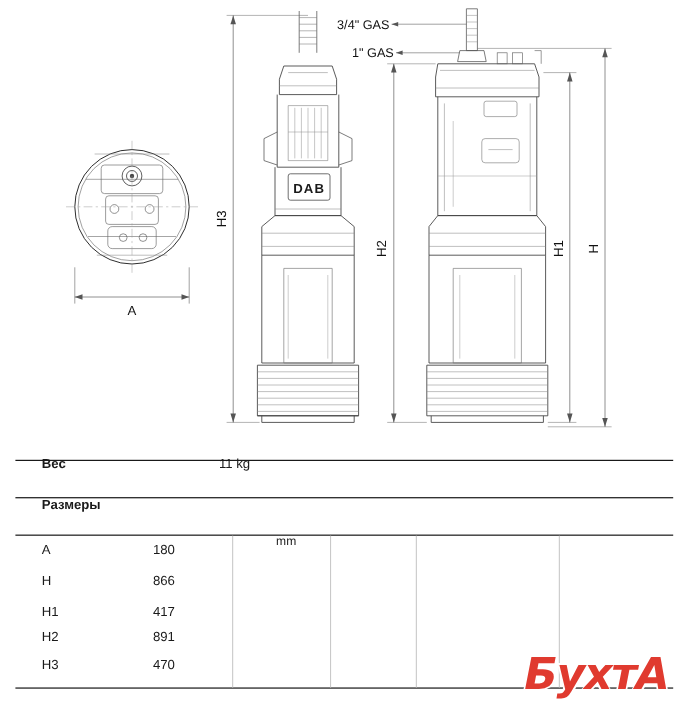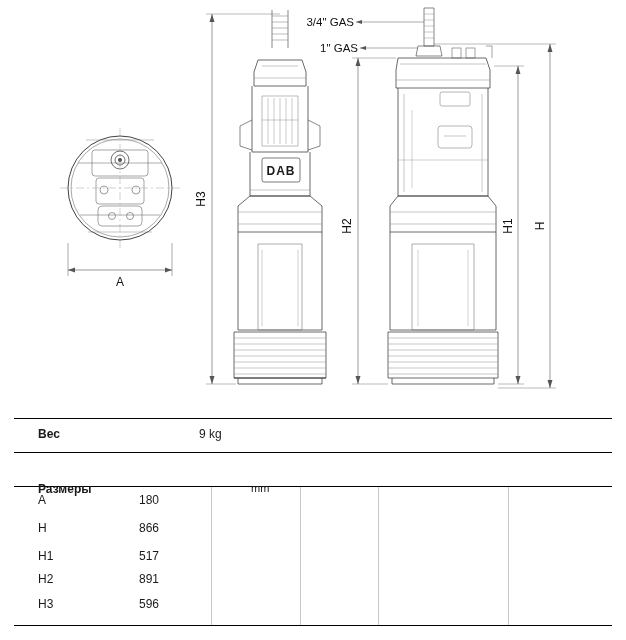--- a/index.html
+++ b/index.html
@@ -77,20 +77,21 @@
   .cell-value {
     position: absolute;
     left: 185px;
     font-size: 12px;
   }
   .cell-value.dim { left: 125px; }
   .cell-unit {
     position: absolute;
     left: 237px;
     font-size: 11px;
+    margin-top: 34px;
   }
 
   
   .vsep {
     position: absolute;
     top: 487px;
     width: 1px;
     height: 138px;
     background: #c9c9c9;
   }
@@ -279,45 +280,46 @@
   <div class="rule-top"></div>
   <div class="rule-mid"></div>
   <div class="rule-bot"></div>
   <div class="rule-end"></div>
 
   <div class="vsep" style="left:211px;"></div>
   <div class="vsep" style="left:300px;"></div>
   <div class="vsep" style="left:378px;"></div>
   <div class="vsep" style="left:508px;"></div>
 
-  <div class="row" style="top:427px;">
+  <div class="row" style="top:414px;">
     <span class="cell-label bold">Вес</span>
-    <span class="cell-value">9 kg</span>
-  </div>
-
-  <div class="row" style="top:482px;">
+    <span class="cell-value">11 kg</span>
+  </div>
+
+  <div class="row" style="top:452px;">
     <span class="cell-label bold">Размеры</span>
     <span class="cell-unit">mm</span>
   </div>
 
   <div class="row" style="top:493px;">
     <span class="cell-label">A</span>
     <span class="cell-value dim">180</span>
   </div>
   <div class="row" style="top:521px;">
     <span class="cell-label">H</span>
     <span class="cell-value dim">866</span>
   </div>
   <div class="row" style="top:549px;">
     <span class="cell-label">H1</span>
-    <span class="cell-value dim">517</span>
+    <span class="cell-value dim">417</span>
   </div>
   <div class="row" style="top:572px;">
     <span class="cell-label">H2</span>
     <span class="cell-value dim">891</span>
   </div>
   <div class="row" style="top:597px;">
     <span class="cell-label">H3</span>
-    <span class="cell-value dim">596</span>
-  </div>
-
+    <span class="cell-value dim">470</span>
+  </div>
+
+  <div class="watermark">БухтА</div>
 
 </div>
 
 </body></html>

